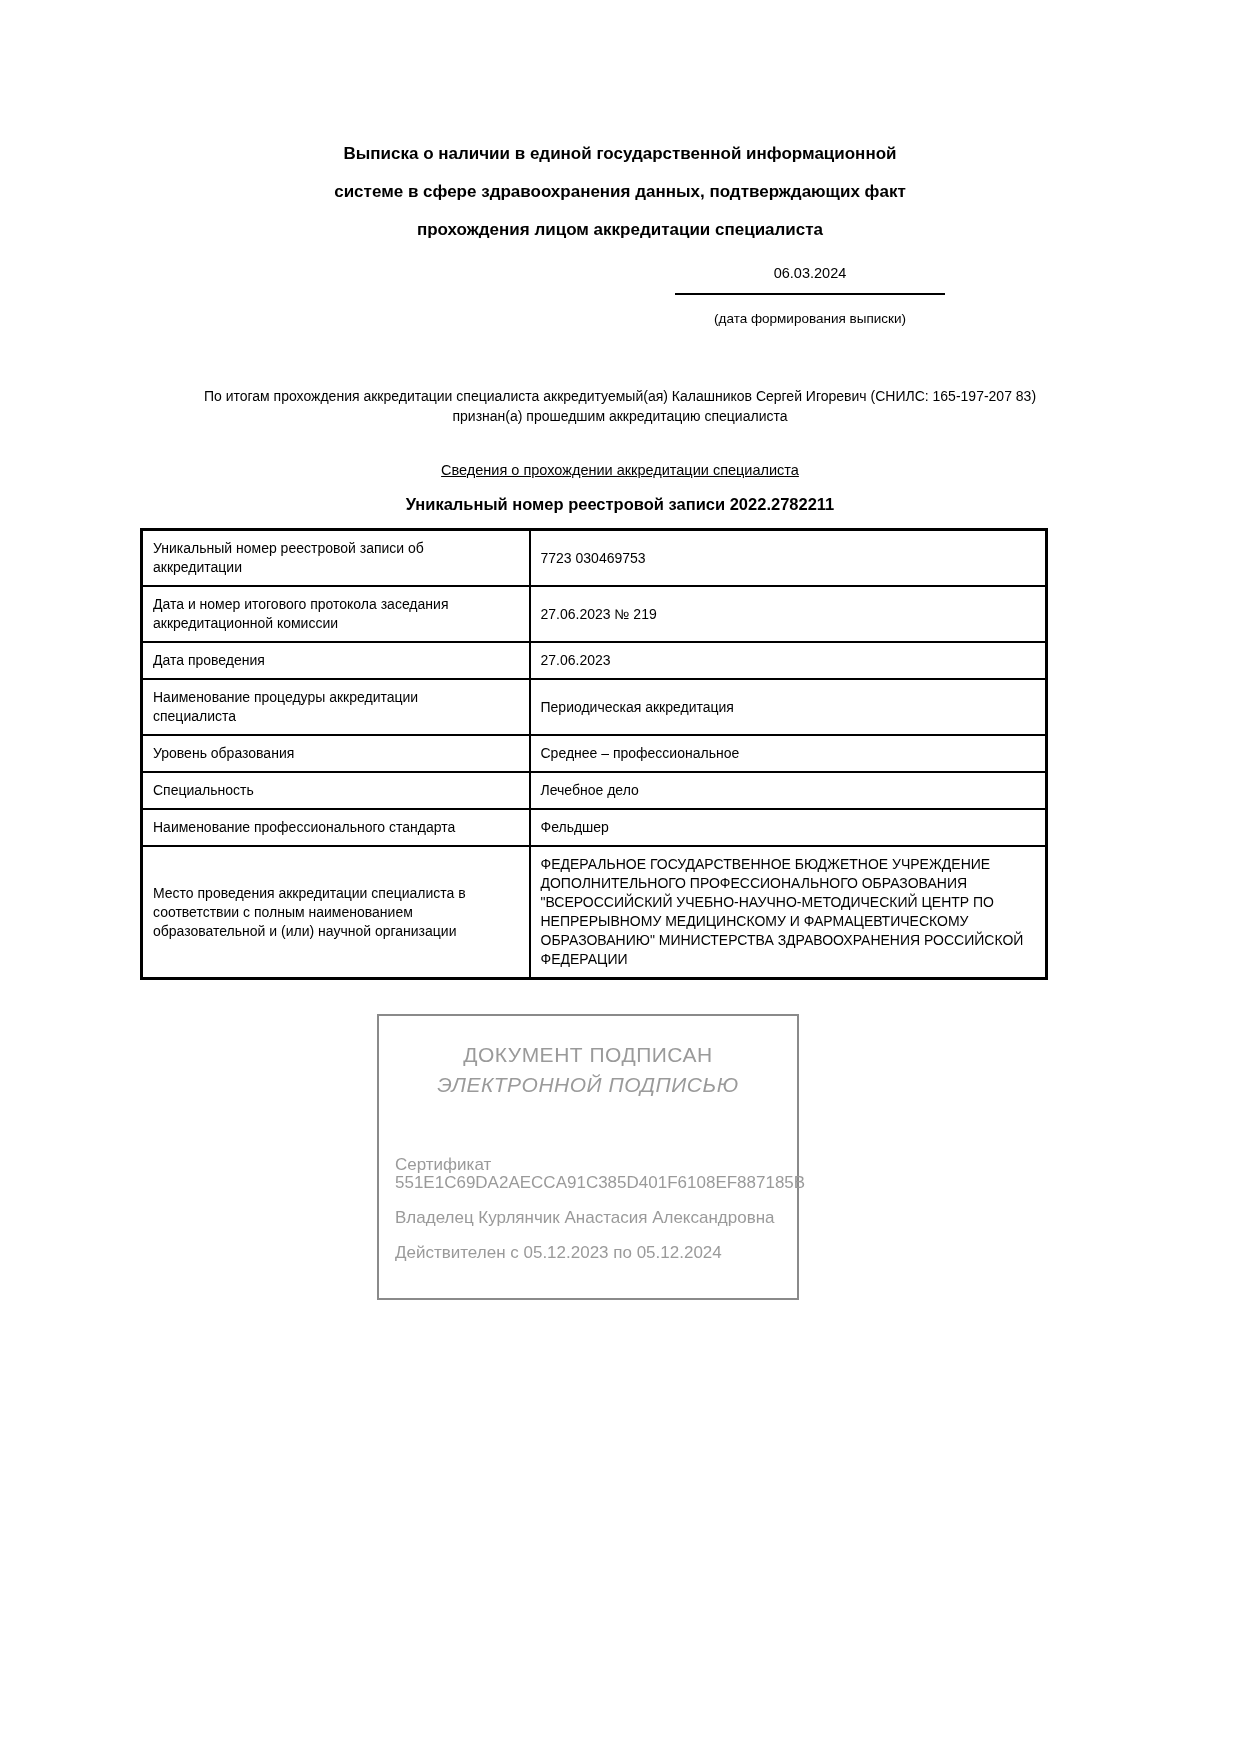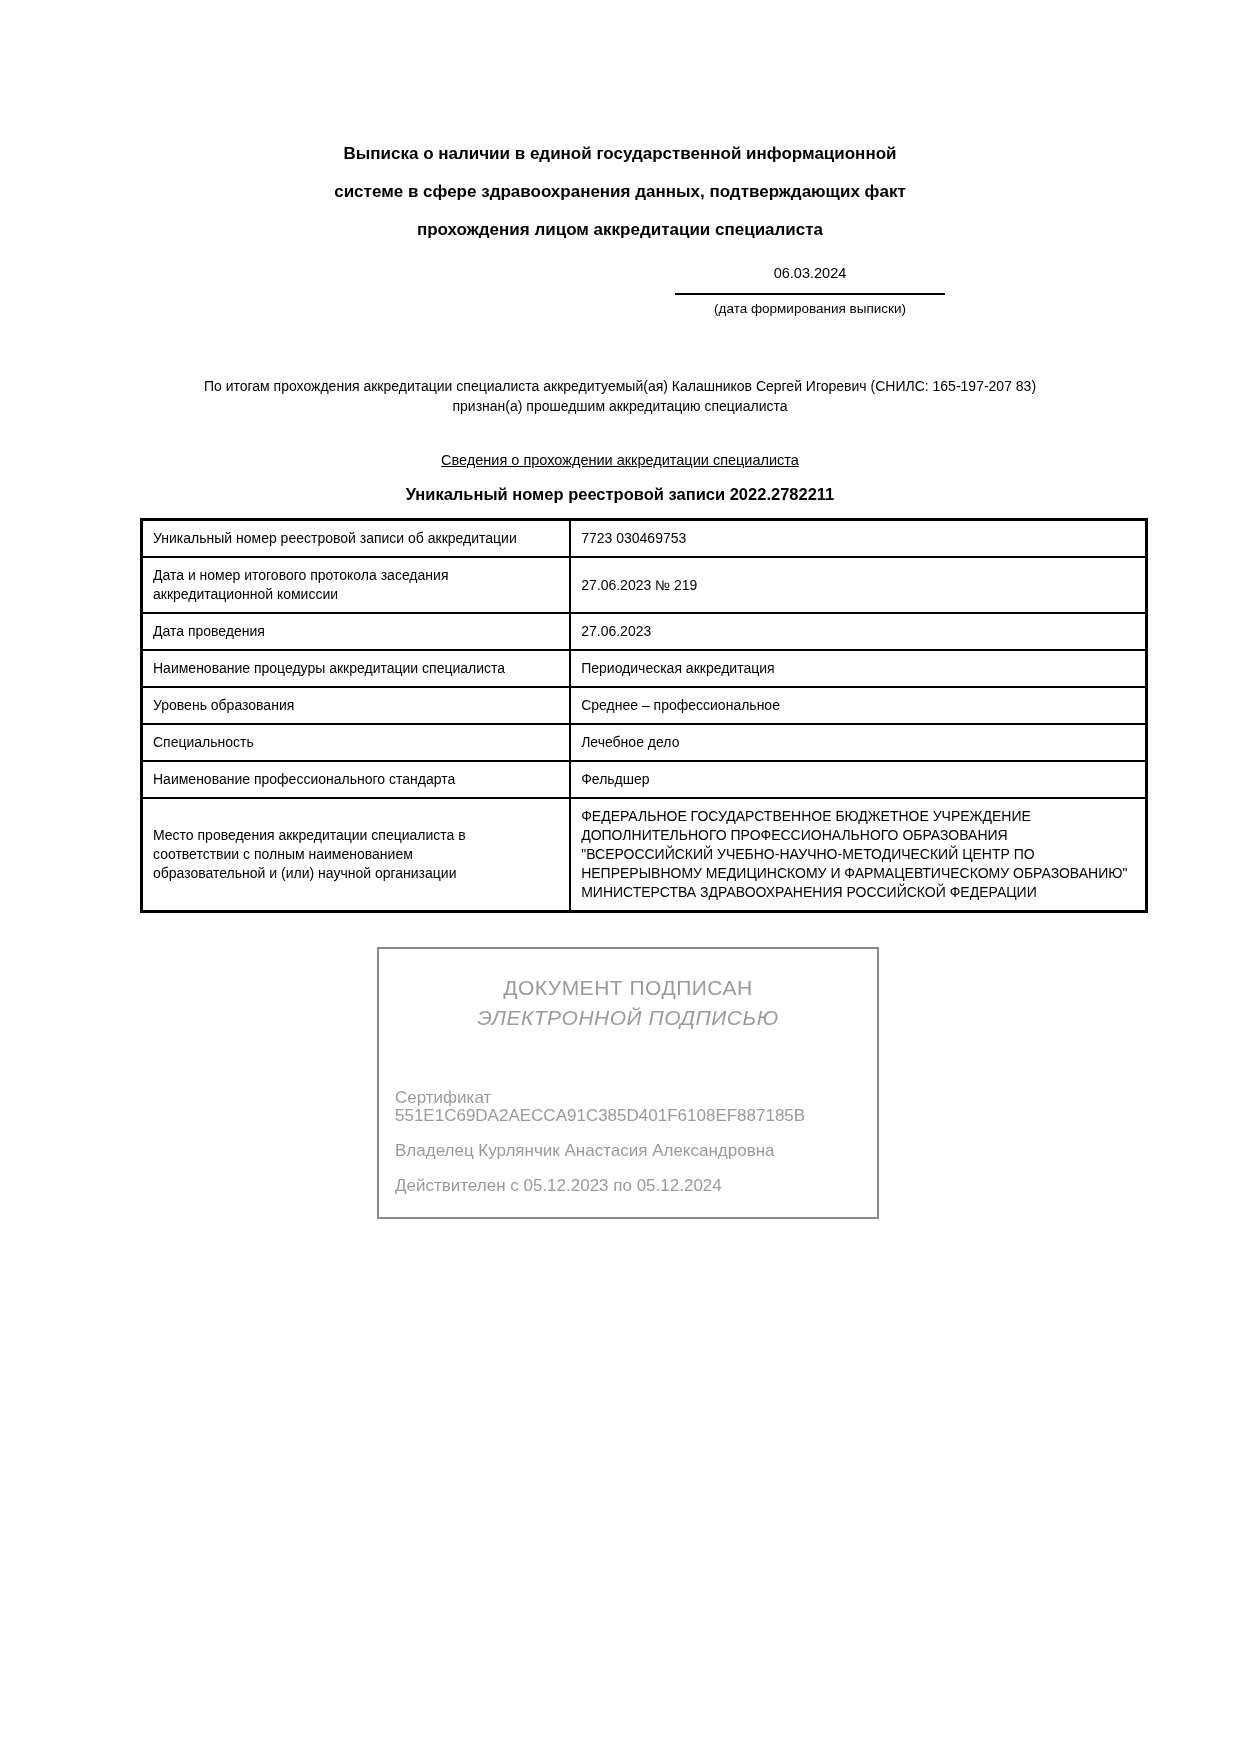--- a/index.html
+++ b/index.html
@@ -35,21 +35,21 @@
     margin-top: 16px;
     text-align: center;
   }
   .date-value {
     font-size: 14.5px;
     padding-bottom: 12px;
     border-bottom: 2px solid #000000;
   }
   .date-caption {
     font-size: 13.5px;
-    padding-top: 6px;
+    padding-top: 16px;
     white-space: nowrap;
   }
   
   .intro {
     margin: 60px 60px 0 60px;
     text-align: center;
     font-size: 14px;
     line-height: 20px;
   }
   
@@ -61,21 +61,21 @@
   }
   .registry-heading {
     margin-top: 17px;
     text-align: center;
     font-size: 16.5px;
     font-weight: bold;
   }
   
   table.acc-table {
     margin: 14px 0 0 140px;
-    width: 1008px;
+    width: 908px;
     border-collapse: collapse;
     border: 3px solid #000000;
     table-layout: fixed;
   }
   table.acc-table td {
     border: 2px solid #000000;
     font-size: 14px;
     line-height: 19px;
     vertical-align: middle;
     padding: 8px 10px;
@@ -83,25 +83,25 @@
   table.acc-table td.label-cell {
     width: 40.5%;
     padding-right: 42px;
   }
   table.acc-table td.value-cell {
     width: 59.5%;
   }
   
   .signature-box {
     box-sizing: border-box;
-    width: 502px;
+    width: 422px;
     margin-left: 377px;
     margin-top: 34px;
     border: 2px solid #8a8a8a;
-    padding: 14px 16px 22px 16px;
+    padding: 14px 16px 36px 16px;
   }
   .sig-title {
     text-align: center;
     font-size: 21px;
     line-height: 26px;
     letter-spacing: 0.5px;
   }
   .sig-title.first { margin-top: 12px; }
   .sig-title.second { margin-top: 4px; font-style: italic; }
   .sig-line {

